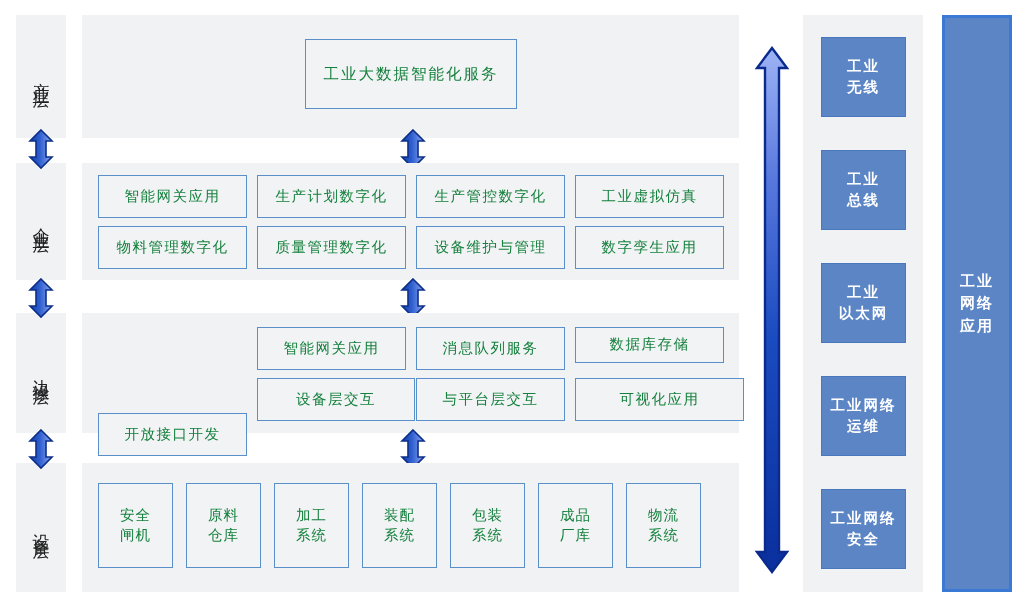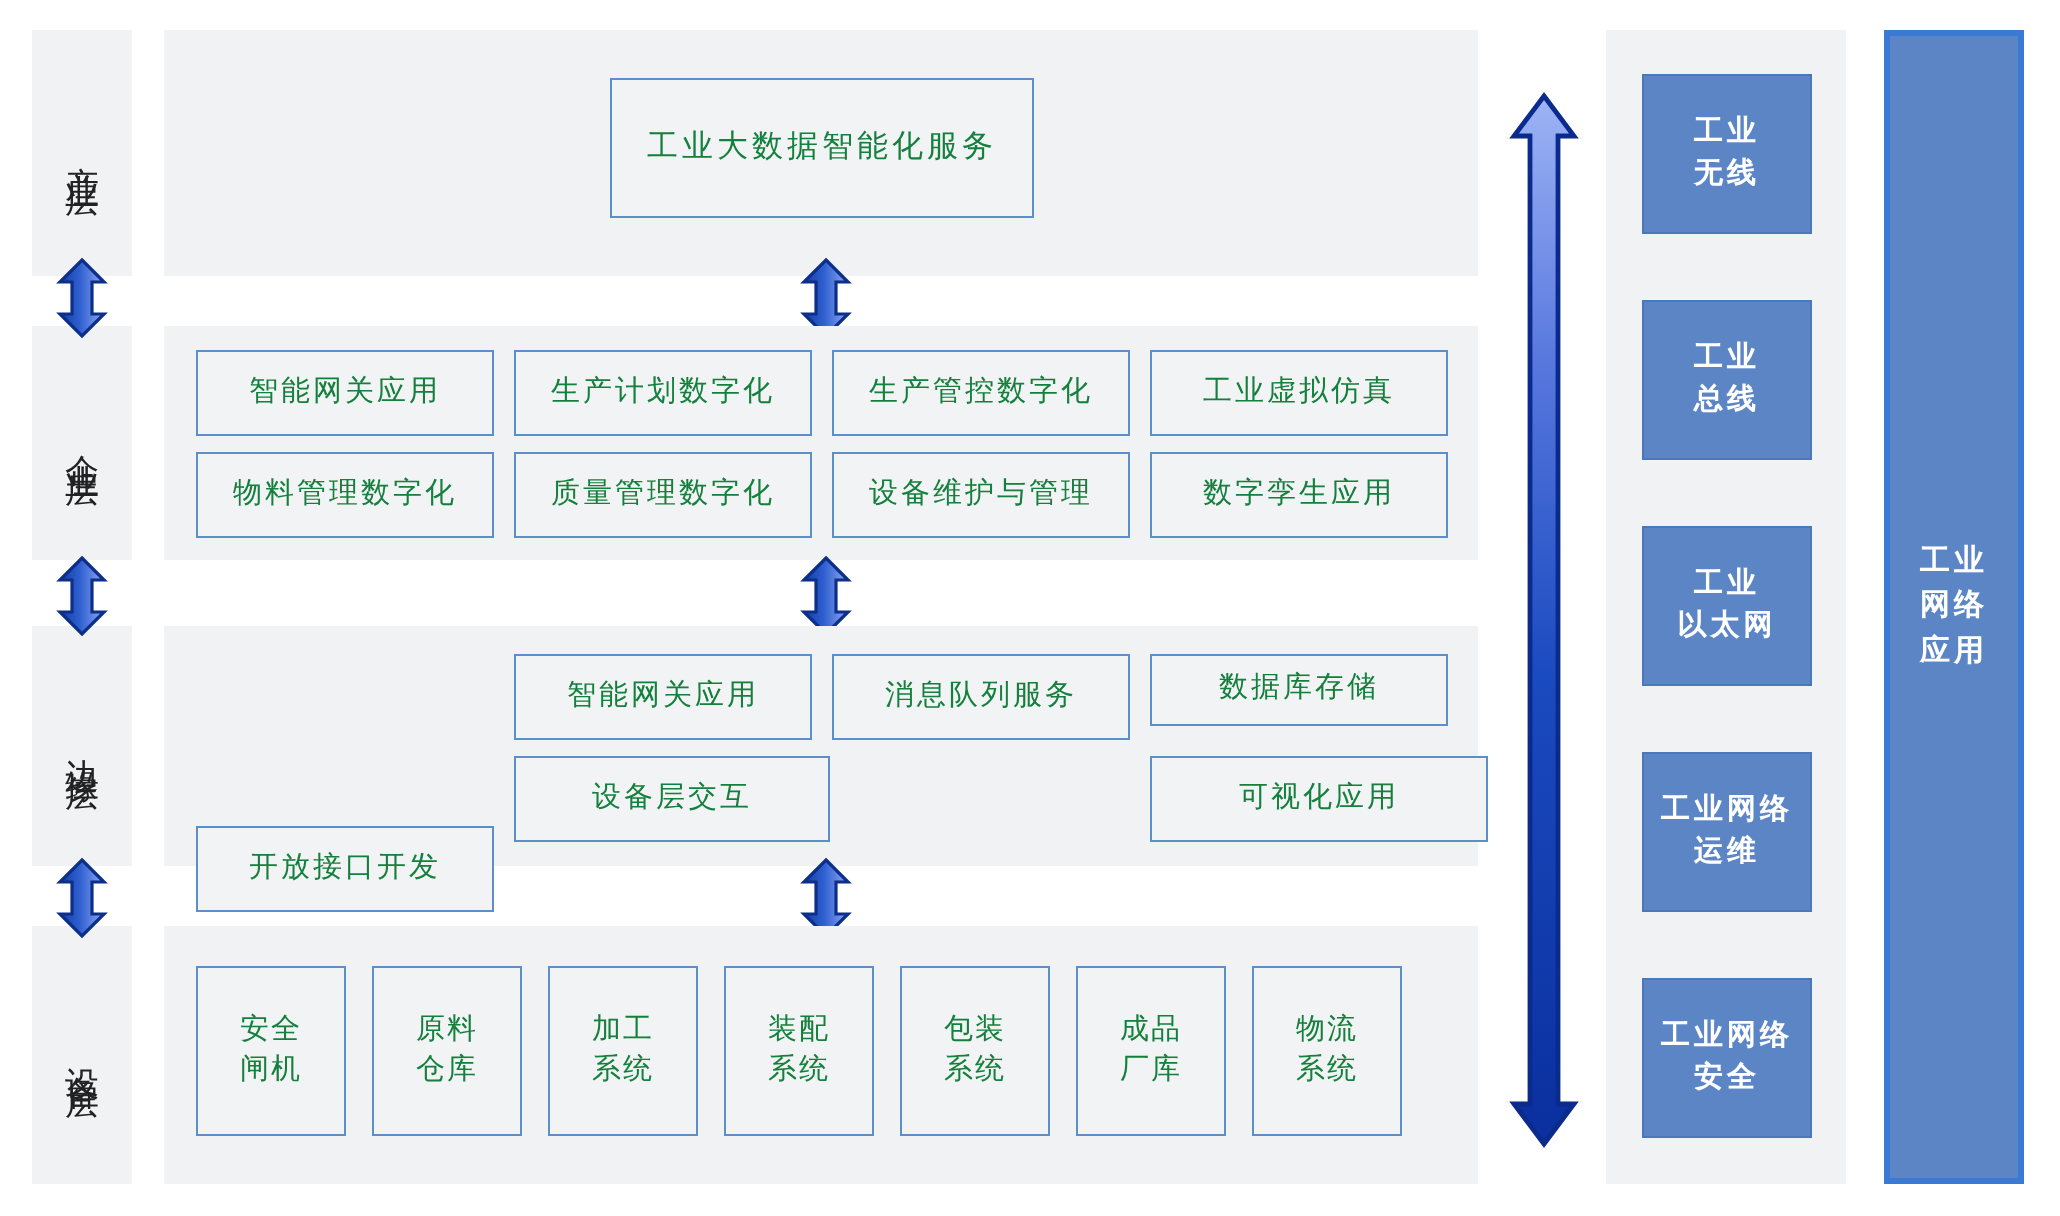--- a/index.html
+++ b/index.html
@@ -110,20 +110,21 @@
   <polygon points="17,2 28,13 22,13 22,29 28,29 17,40 6,29 12,29 12,13 6,13" fill="url(#lg1)" stroke="#0d2f8a" stroke-width="1.6"></polygon>
 </svg>
 
 <div class="content-panel" style="top:313px;height:120px;">
   <div class="box" style="left:175px;top:14px;width:149px;height:43px;">智能网关应用</div>
   <div class="box" style="left:334px;top:14px;width:149px;height:43px;">消息队列服务</div>
   <div class="box" style="left:493px;top:14px;width:149px;height:36px;">数据库存储</div>
 
   <div class="box" style="left:16px;top:65px;width:149px;height:43px;margin-top:35px;">开放接口开发</div>
   <div class="box" style="left:175px;top:65px;width:158px;height:43px;">设备层交互</div>
+  <div class="box" style="left:334px;top:65px;width:149px;height:43px;">与平台层交互</div>
   <div class="box" style="left:493px;top:65px;width:169px;height:43px;">可视化应用</div>
 </div>
 
 <svg class="arrow-small" style="left:396px;top:428px;" width="34" height="42" viewBox="0 0 34 42">
   <polygon points="17,2 28,13 22,13 22,29 28,29 17,40 6,29 12,29 12,13 6,13" fill="url(#lg1)" stroke="#0d2f8a" stroke-width="1.6"></polygon>
 </svg>
 
 <div class="content-panel" style="top:463px;height:129px;">
   <div class="box two-line" style="left:16px;top:20px;width:75px;height:85px;">
     <div>

